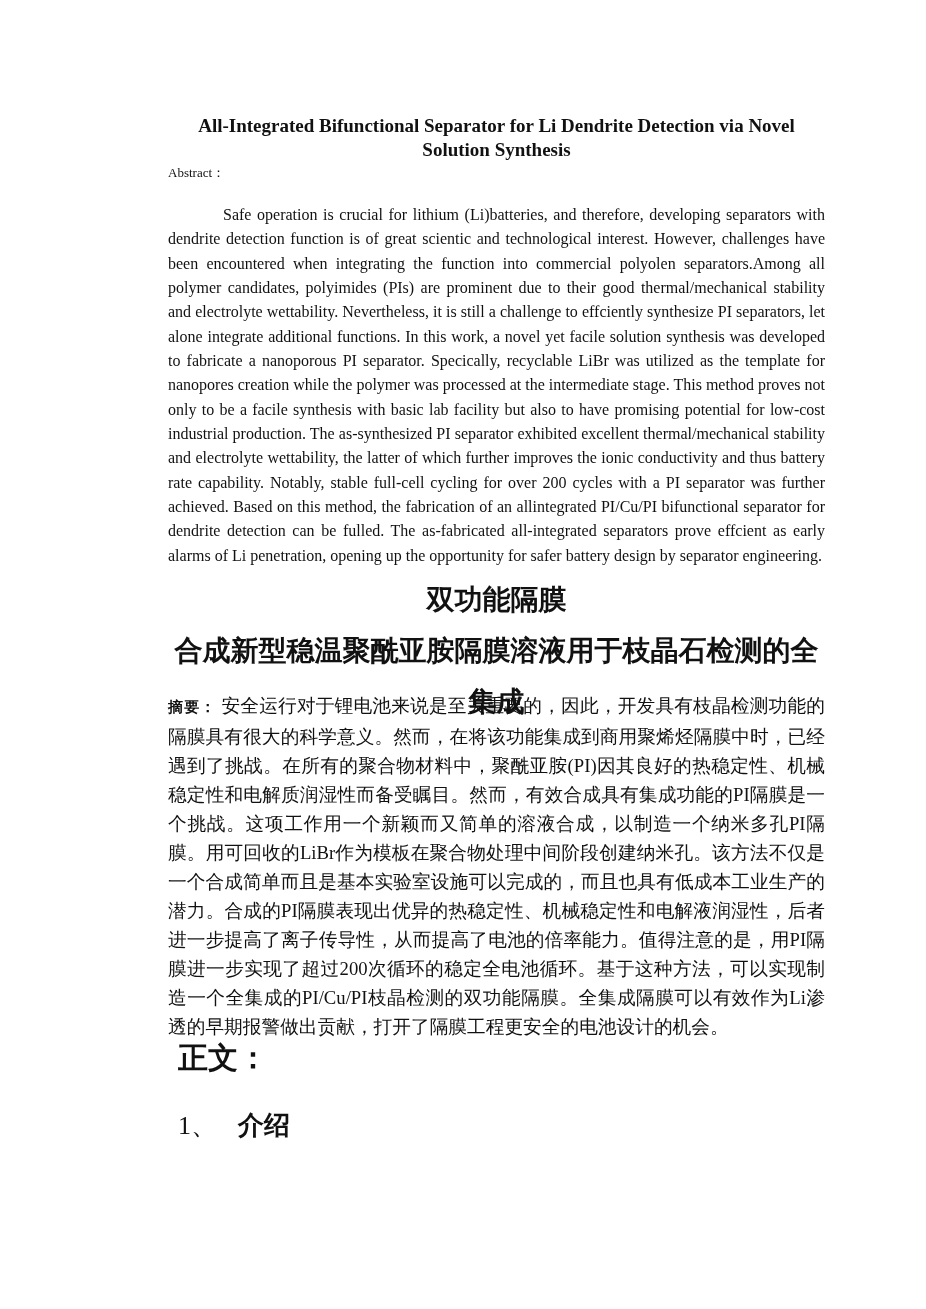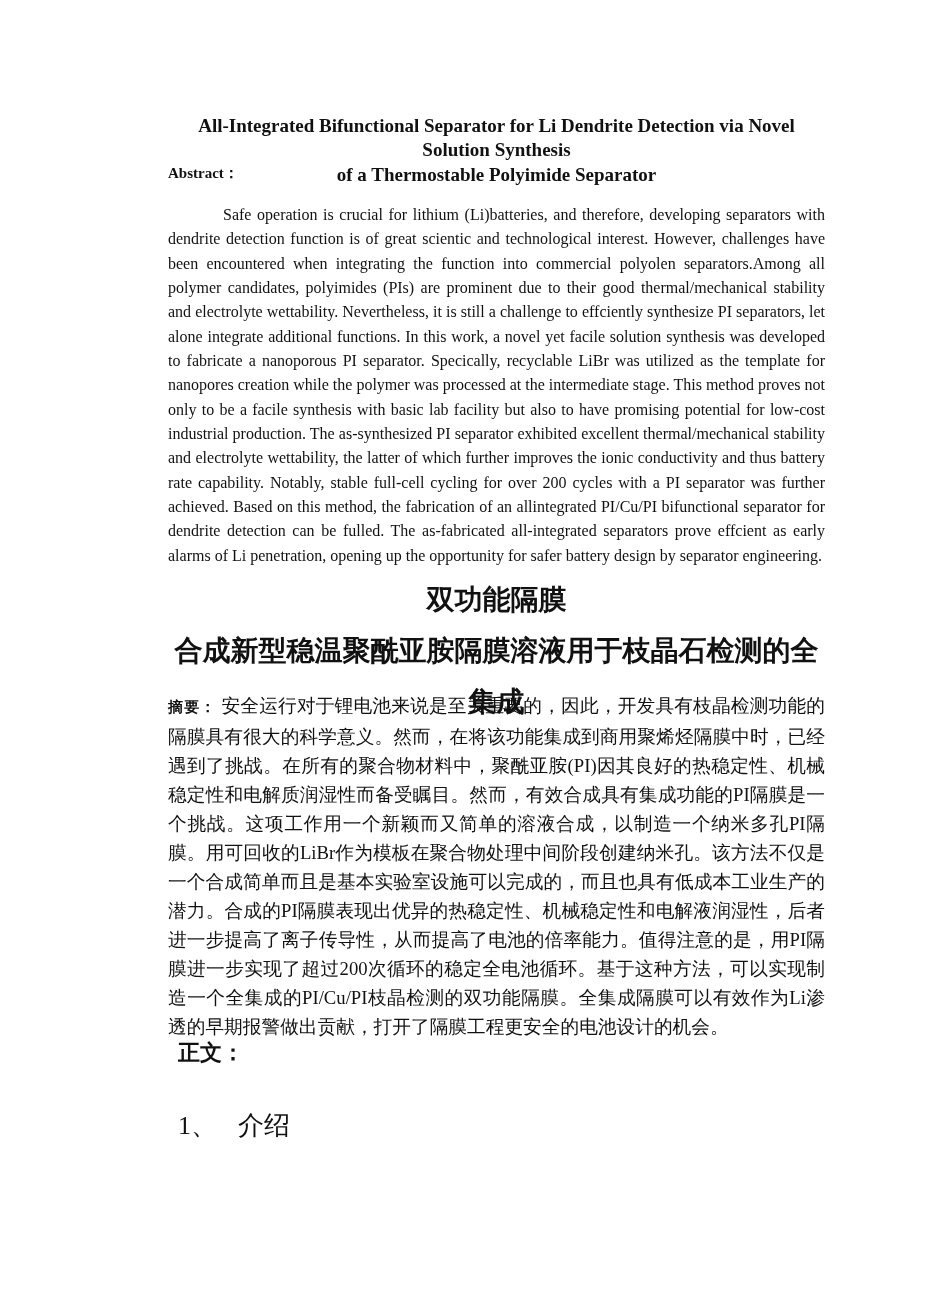--- a/index.html
+++ b/index.html
@@ -24,22 +24,22 @@
     width: 657px;
     text-align: center;
     font-weight: bold;
     font-size: 19px;
     line-height: 24.3px;
   }
   .abstract-heading {
     position: absolute;
     left: 132px;
     top: 161px;
-    font-size: 15px;
-    font-weight: bold;
+    font-size: 13px;
+    font-weight: normal;
     line-height: 24.3px;
   }
   .en-abstract {
     position: absolute;
     left: 132px;
     top: 187px;
     width: 657px;
     font-size: 16px;
     line-height: 24.33px;
     text-align: justify;
@@ -66,54 +66,53 @@
   }
   .cn-abstract-label {
     font-size: 15px;
     font-weight: bold;
     letter-spacing: 1px;
   }
   .body-heading {
     position: absolute;
     left: 142px;
     top: 1038px;
-    font-size: 22px;
+    font-size: 30px;
     font-weight: bold;
   }
   .section-heading {
     position: absolute;
     left: 142px;
     top: 1108px;
     font-size: 26px;
   }
   .section-number {
     font-weight: normal;
     margin-right: 21px;
   }
   .section-title {
-    font-weight: normal;
+    font-weight: bold;
   }
   .intro-paragraph {
     position: absolute;
     left: 132px;
     top: 1166px;
     width: 694px;
     font-size: 18.7px;
     line-height: 29px;
     text-indent: 38px;
   }
 </style>
 </head>
 <body>
 
 <div class="page">
 
   <div class="en-title">
     <div>All-Integrated Bifunctional Separator for Li Dendrite Detection via Novel Solution Synthesis</div>
-    <div>of a Thermostable Polyimide Separator</div>
   </div>
 
   <div class="abstract-heading">Abstract：</div>
 
   <p class="en-abstract">
     <span>Safe operation is crucial for lithium (Li)batteries, and therefore,  developing separators with dendrite detection function is of great scientic and technological interest. However, challenges have been encountered when integrating the function into commercial polyolen separators.Among all polymer candidates, polyimides (PIs) are prominent due to their good thermal/mechanical stability and electrolyte wettability. Nevertheless, it is still a challenge to effciently synthesize PI separators, let alone integrate additional functions. In this work, a novel yet facile solution synthesis was developed to fabricate a nanoporous PI separator. Specically, recyclable LiBr was utilized as the template for nanopores creation while the polymer was processed at the intermediate stage. This method proves not only to be a facile synthesis with basic lab facility but also to have promising potential for low-cost industrial production. The as-synthesized PI separator exhibited excellent thermal/mechanical stability and electrolyte wettability, the latter of which further improves the ionic conductivity and thus battery rate capability. Notably, stable full-cell cycling for over 200 cycles with a PI separator was further achieved. Based on this method, the fabrication of an allintegrated PI/Cu/PI bifunctional separator for dendrite detection can be fulled. The as-fabricated all-integrated separators prove effcient as early alarms of Li penetration, opening up the opportunity for safer battery design by separator engineering.</span>
   </p>
 
   <div class="cn-title">
     <div>双功能隔膜</div>

